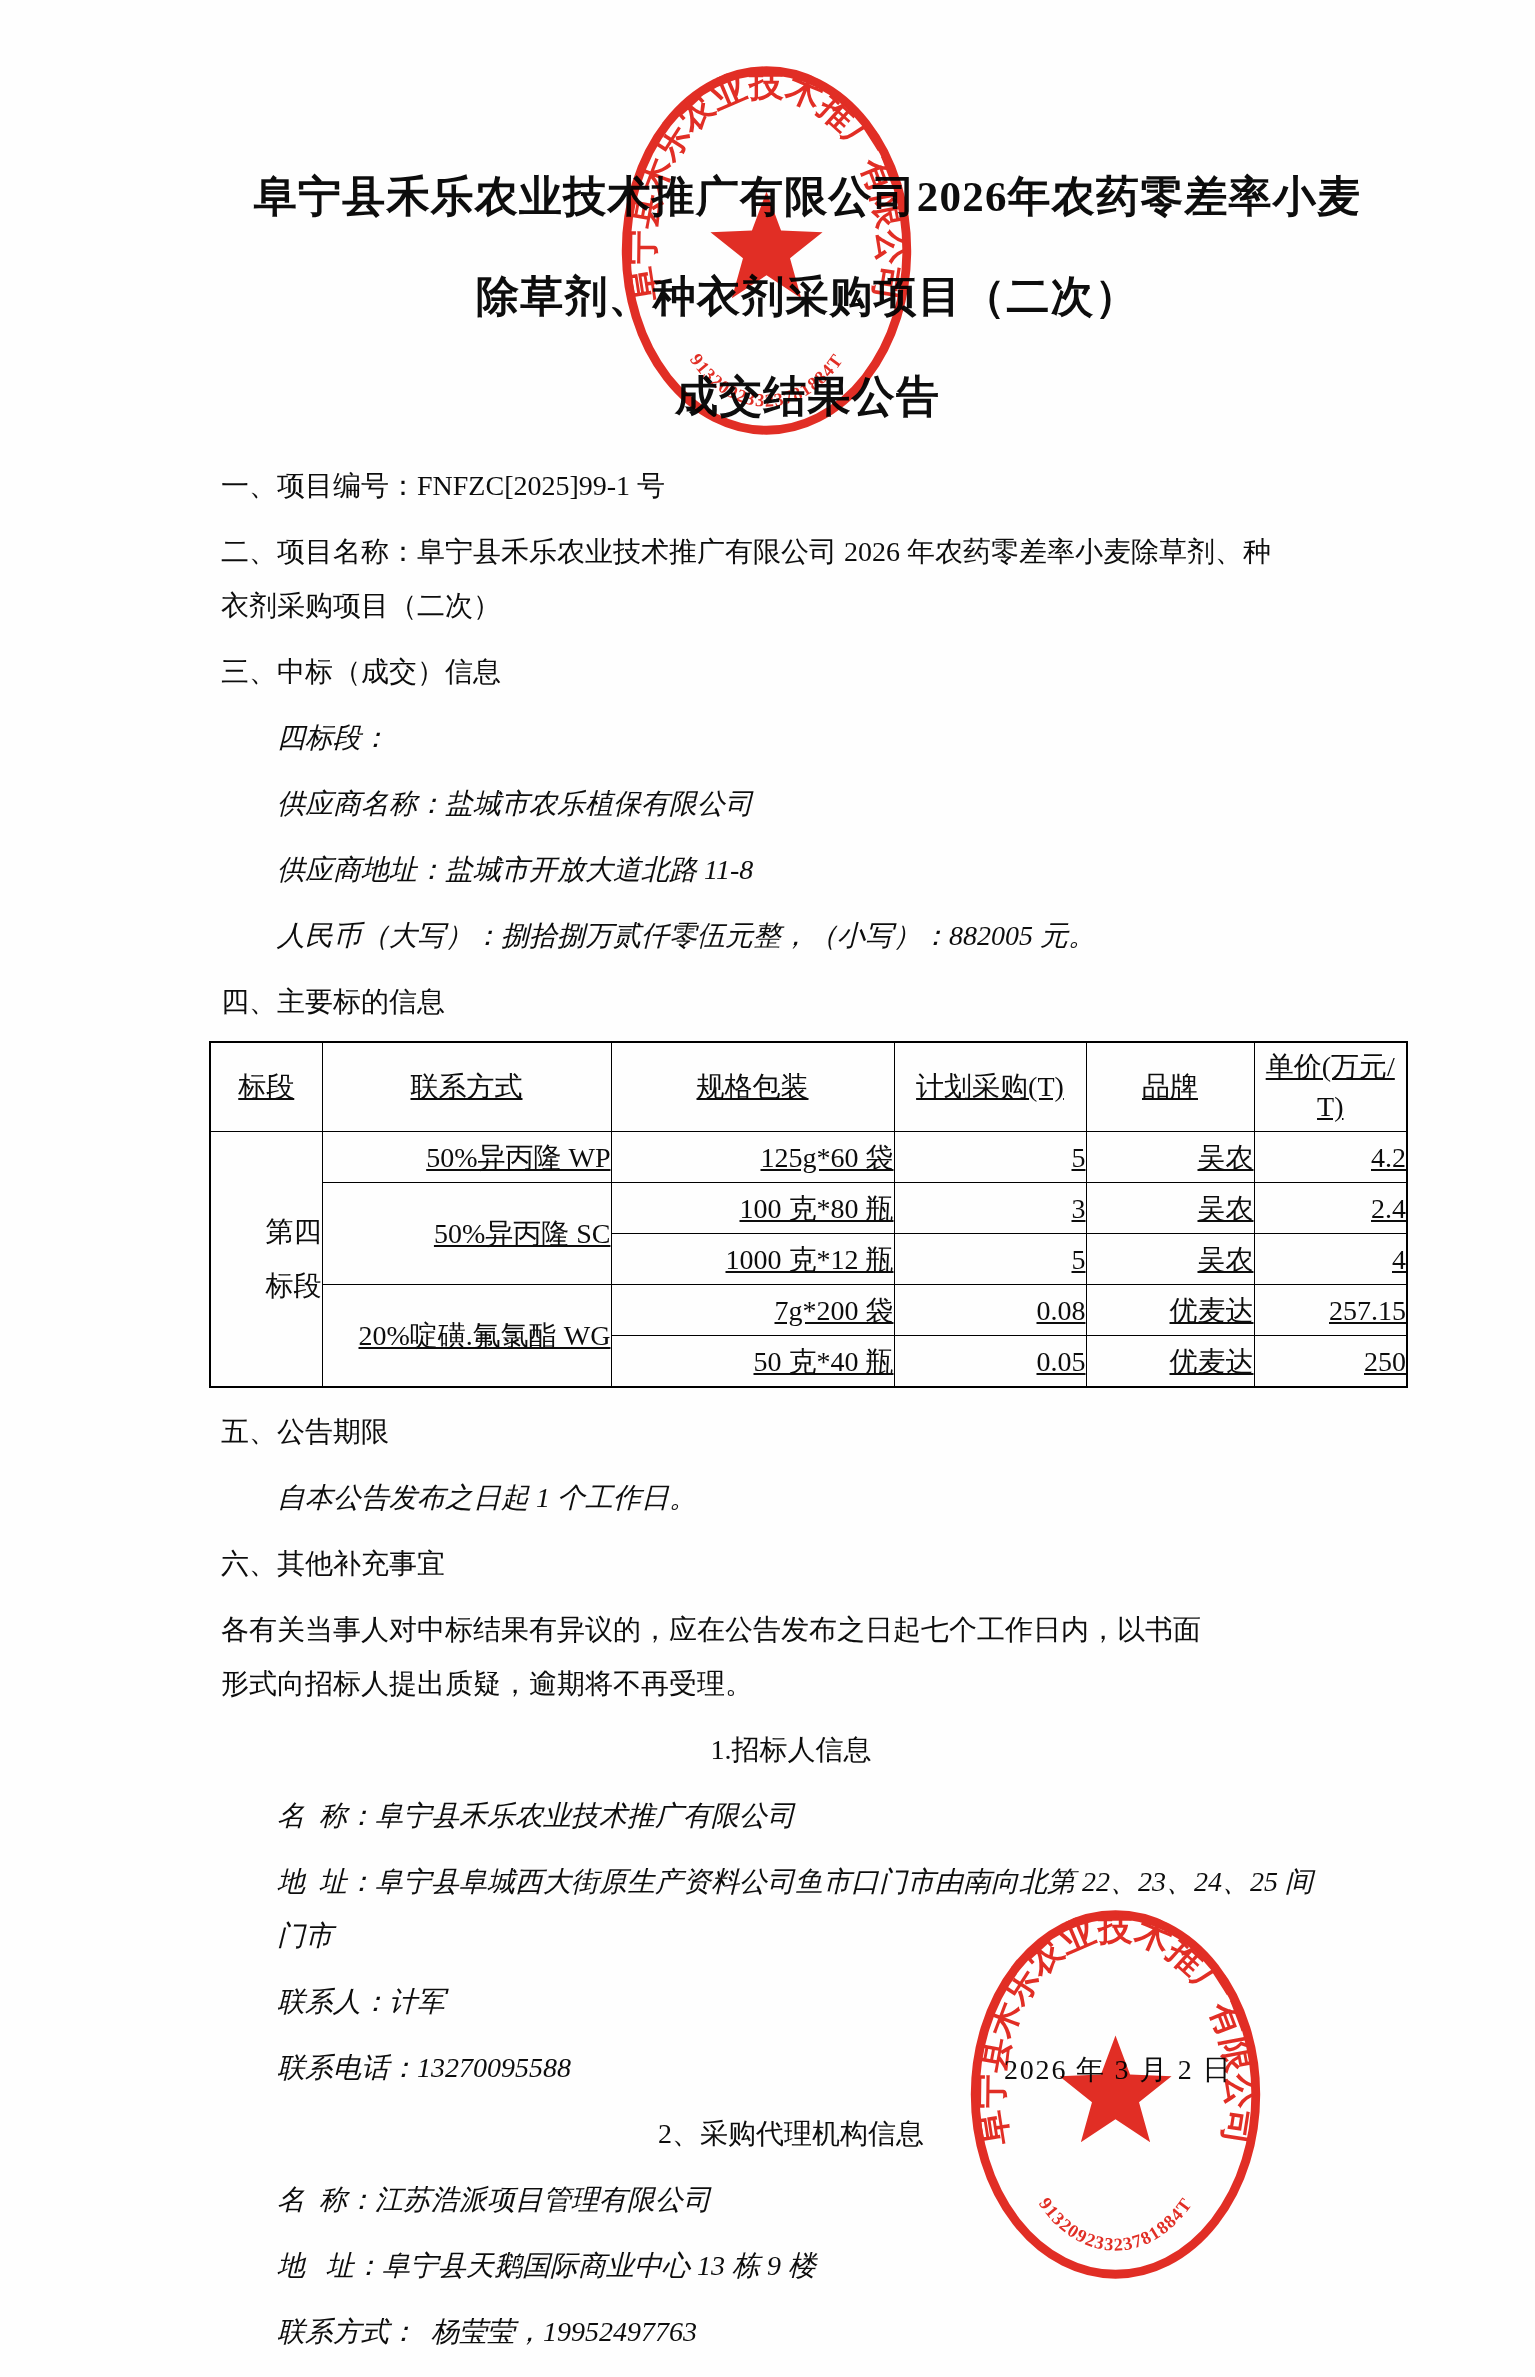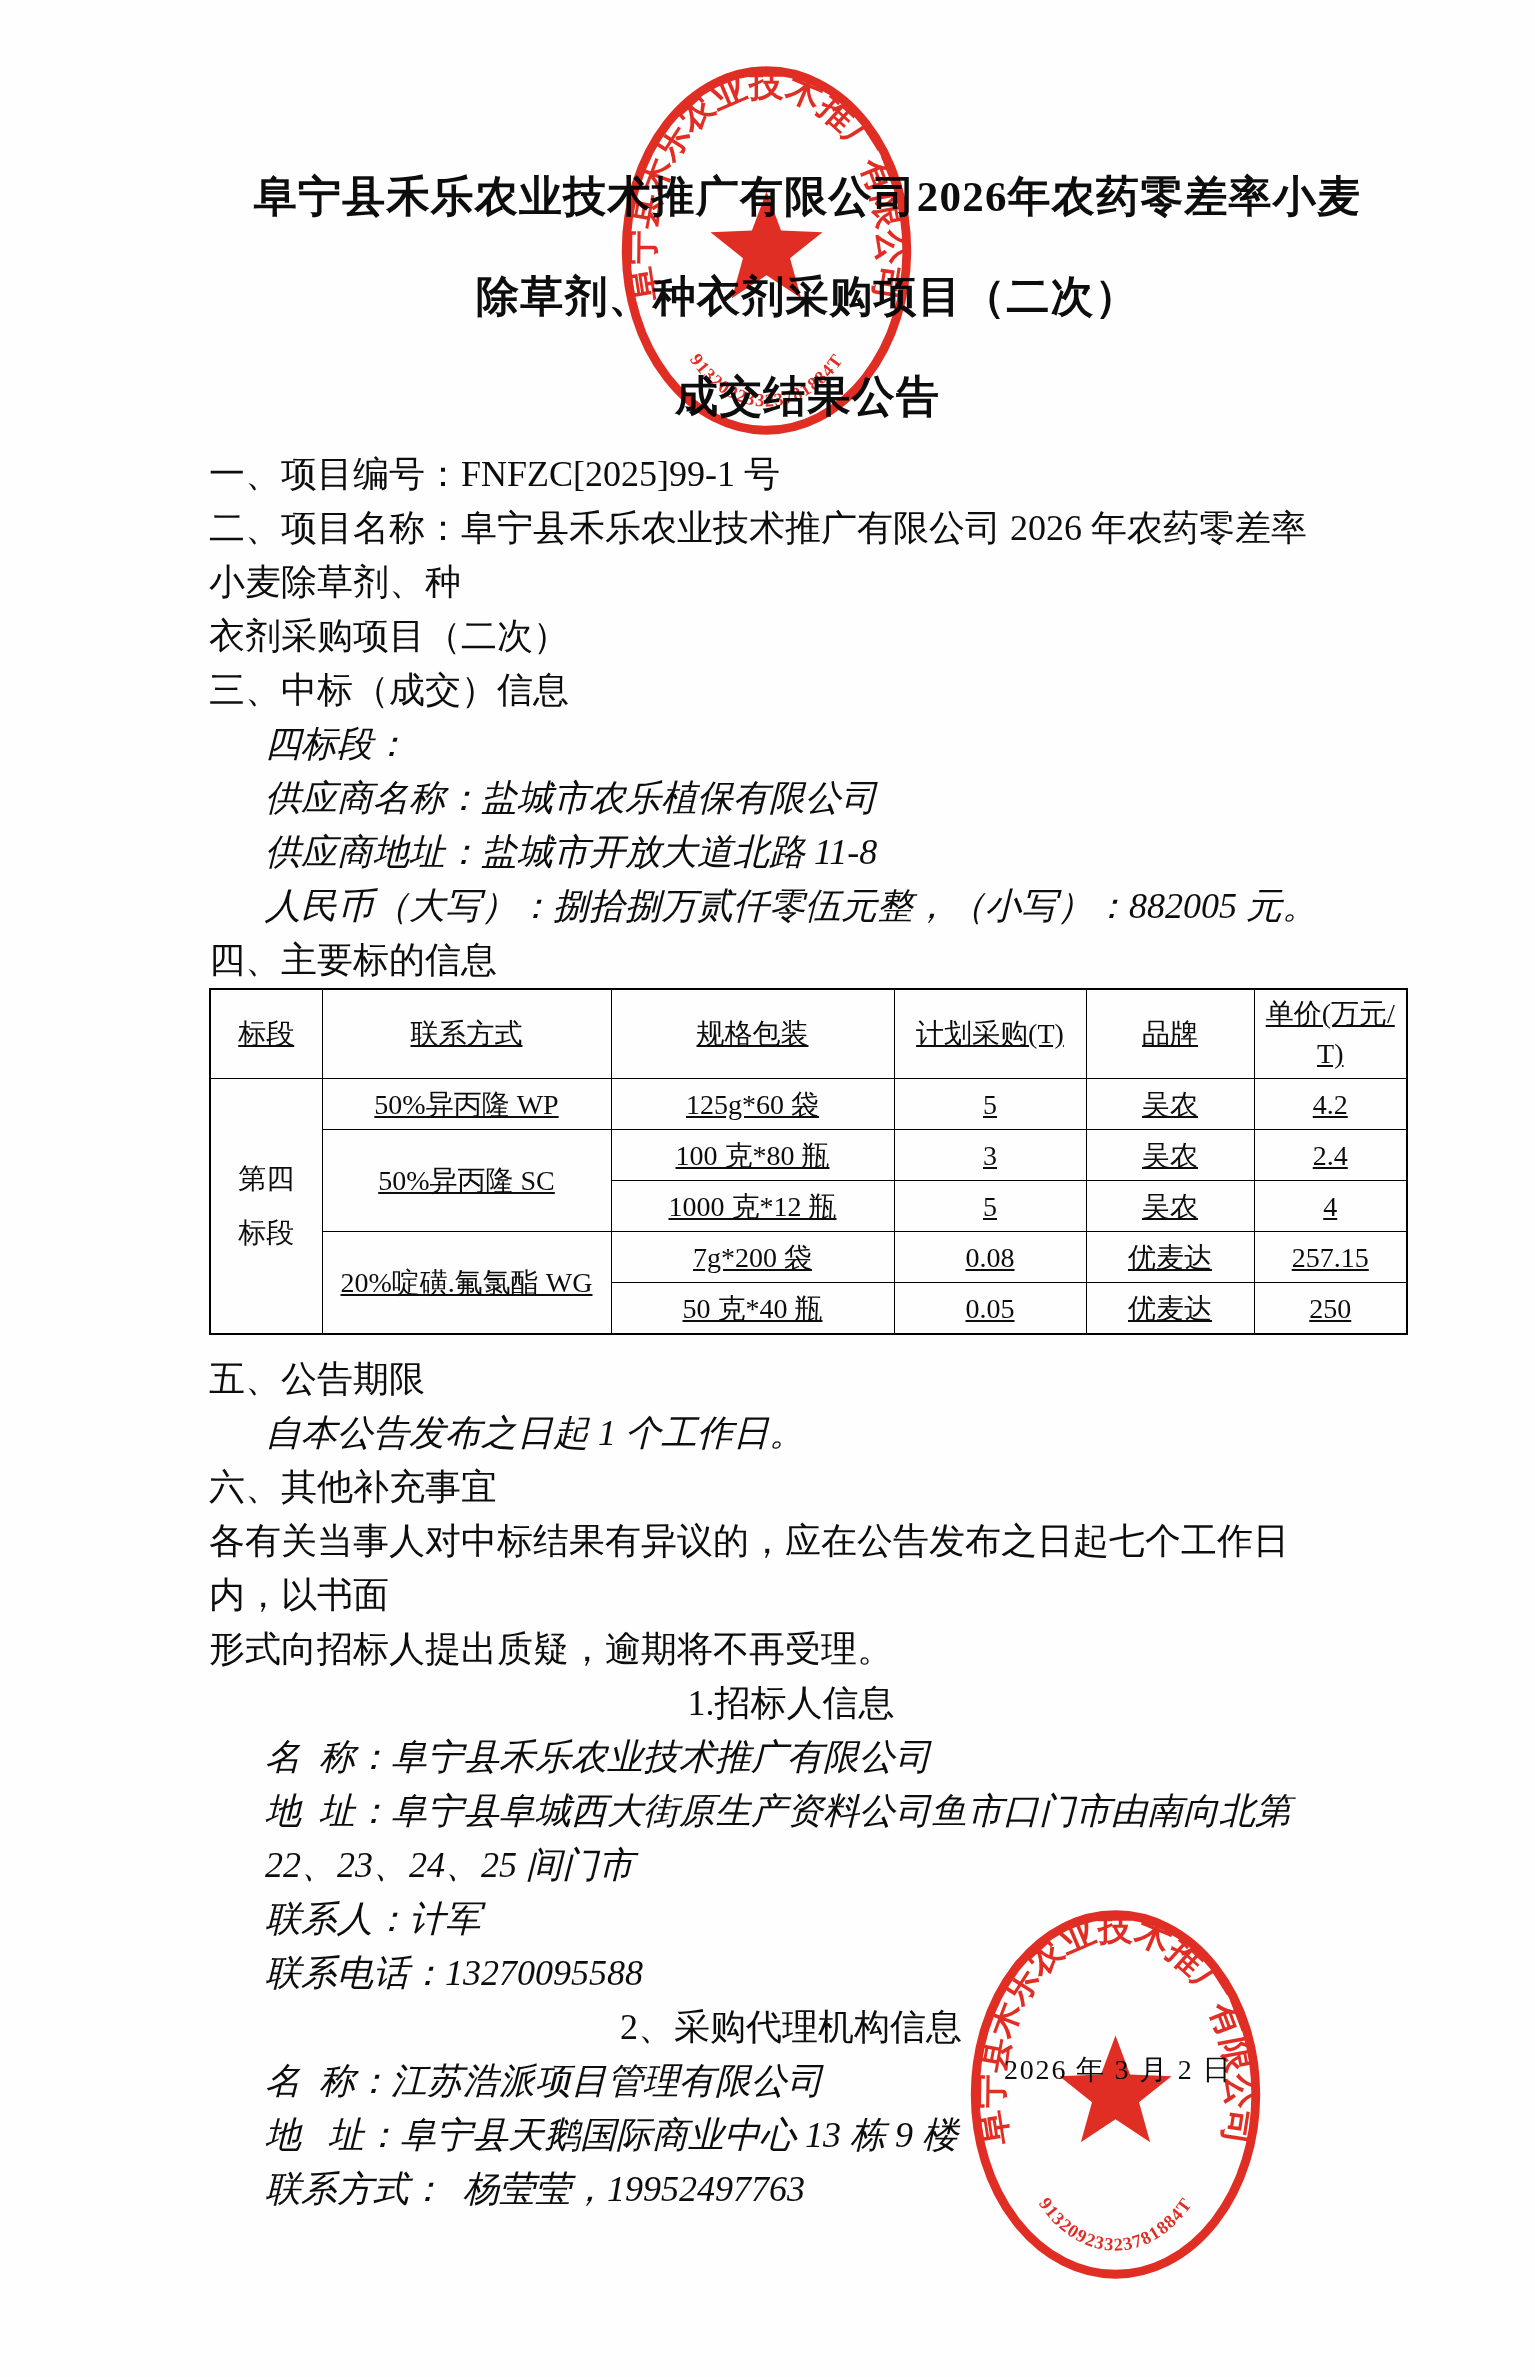--- a/index.html
+++ b/index.html
@@ -11,41 +11,41 @@
     color:#0d0d0d;
     overflow:hidden;
   }
   .content { position:absolute; left:209px; top:0; width:1123px; }
   .title-block { width:1197px; padding-top:147px; text-align:center; }
   .title-line {
     font-size:43px; font-weight:bold; line-height:100px; margin:0;
     letter-spacing:1.2px;
   }
   p.line {
-    font-size:36px; line-height:54px; margin:0;
+    font-size:28px; line-height:54px; margin:12px;
     white-space:pre-wrap;
   }
   .indent1 { padding-left:56px;font-style:italic; }
   .indent-half { padding-left:41px;text-align:center; }
   .small { font-size:23.6px; }
   table.subject {
     border-collapse:collapse; table-layout:fixed;
     width:1197px; margin:1.2px 0 16.5px 0;
     border:2.9px solid #000;
     text-decoration:underline;
   }
   table.subject th, table.subject td {
     border:1.8px solid #000;
     text-align:center; vertical-align:middle;
     font-weight:normal; padding:0;
     font-size:28px;
     overflow:hidden;
   }
   table.subject thead th { height:88px; line-height:40px; word-break:break-all; }
-  table.subject tbody td { height:50px; line-height:47px; }
+  table.subject tbody td { height:50px; line-height:47px;text-align:right; }
   td.stage-cell span { display:inline-block; width:58px; line-height:54px; }
   .seal {
     position:absolute; width:307px; height:389px;
     mix-blend-mode:multiply; opacity:0.93;
     pointer-events:none;
   }
   #seal-top { left:613px; top:56px; }
   #seal-bottom { left:962px; top:1900px; }
   .date-line {
     position:absolute; left:1004px; top:2051px;

